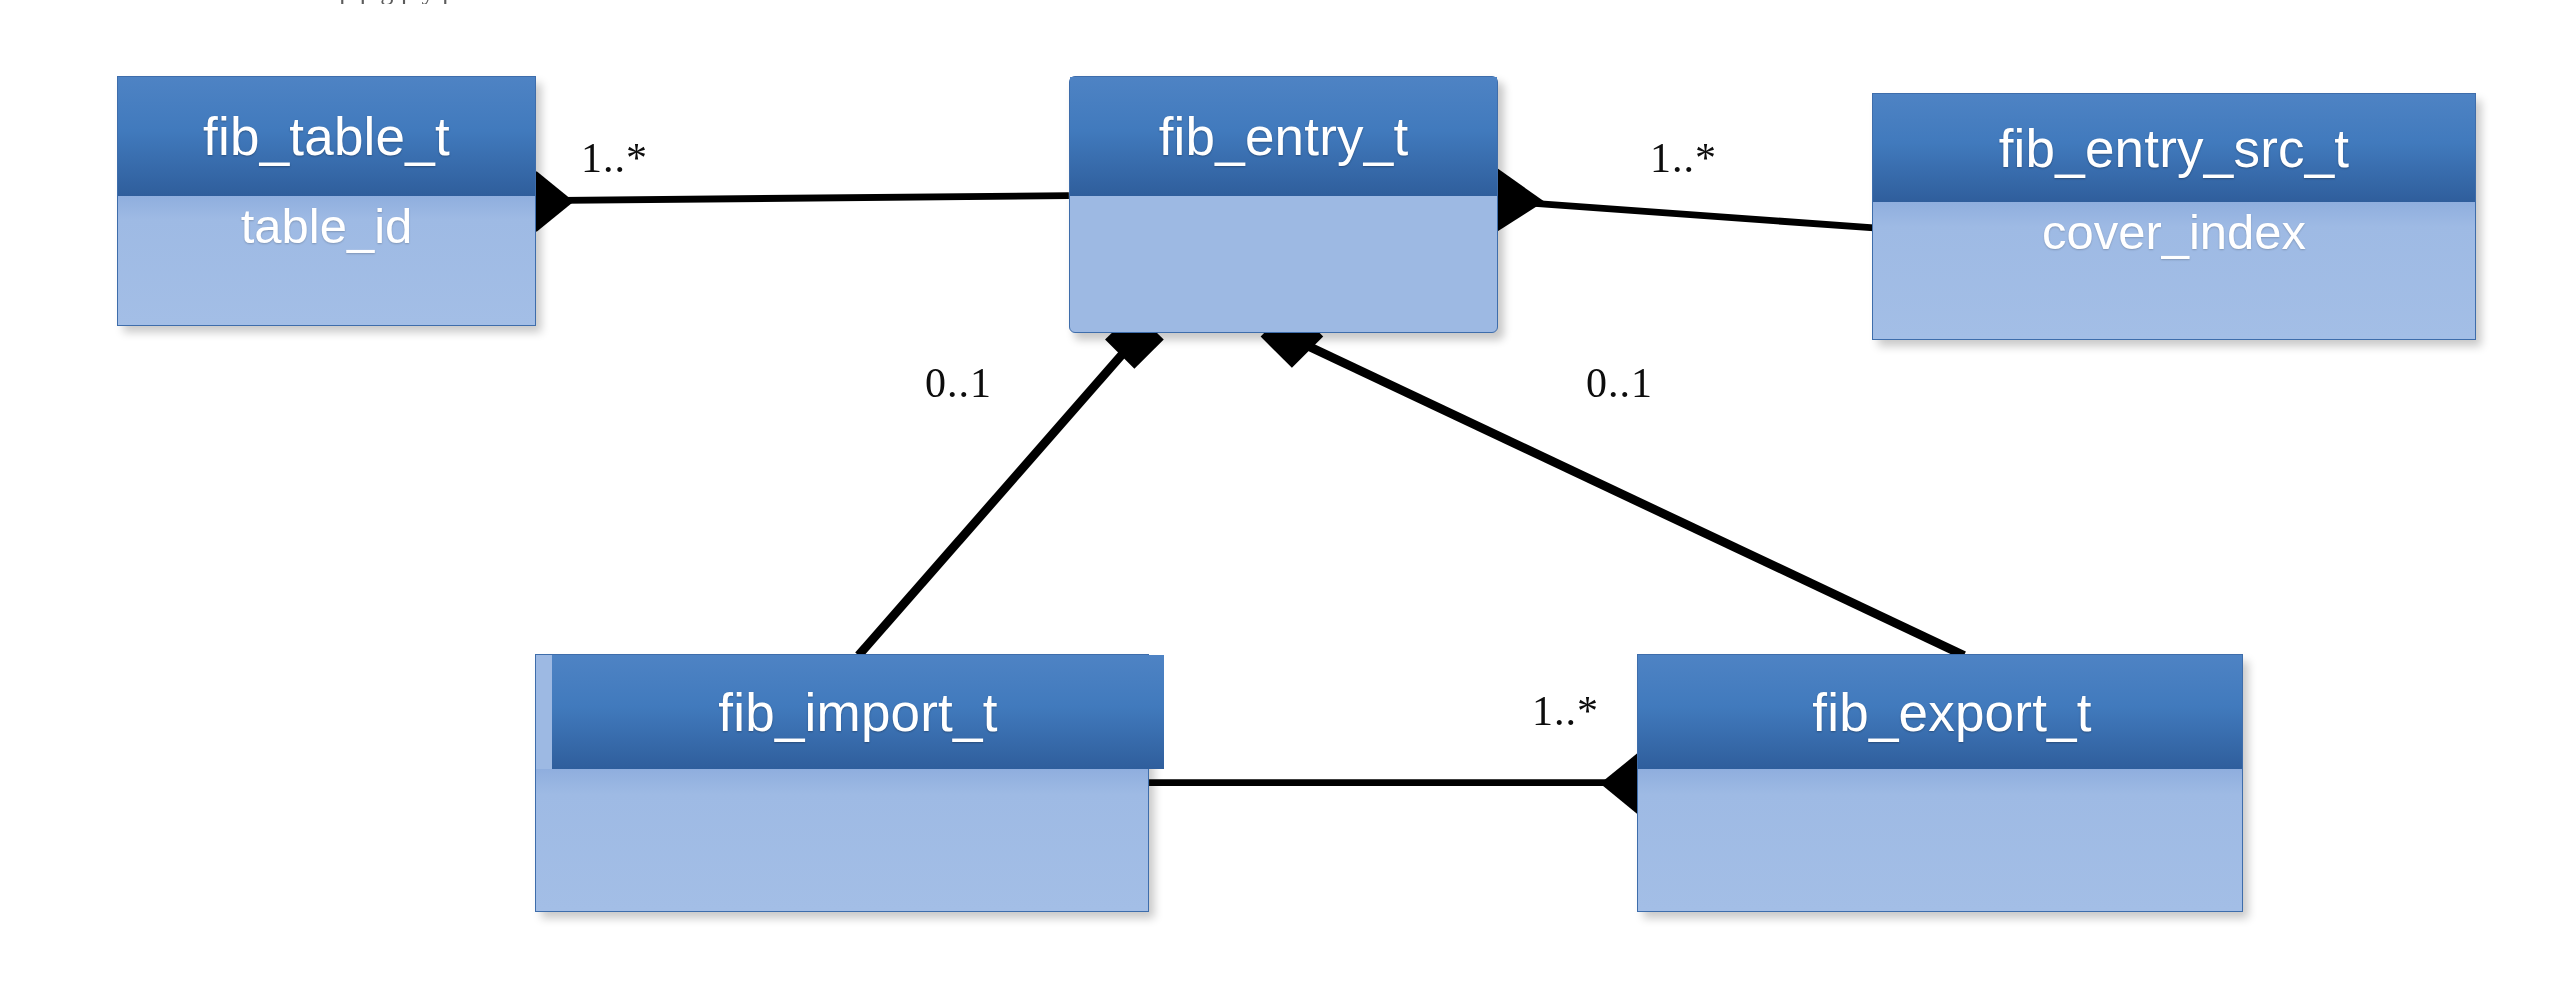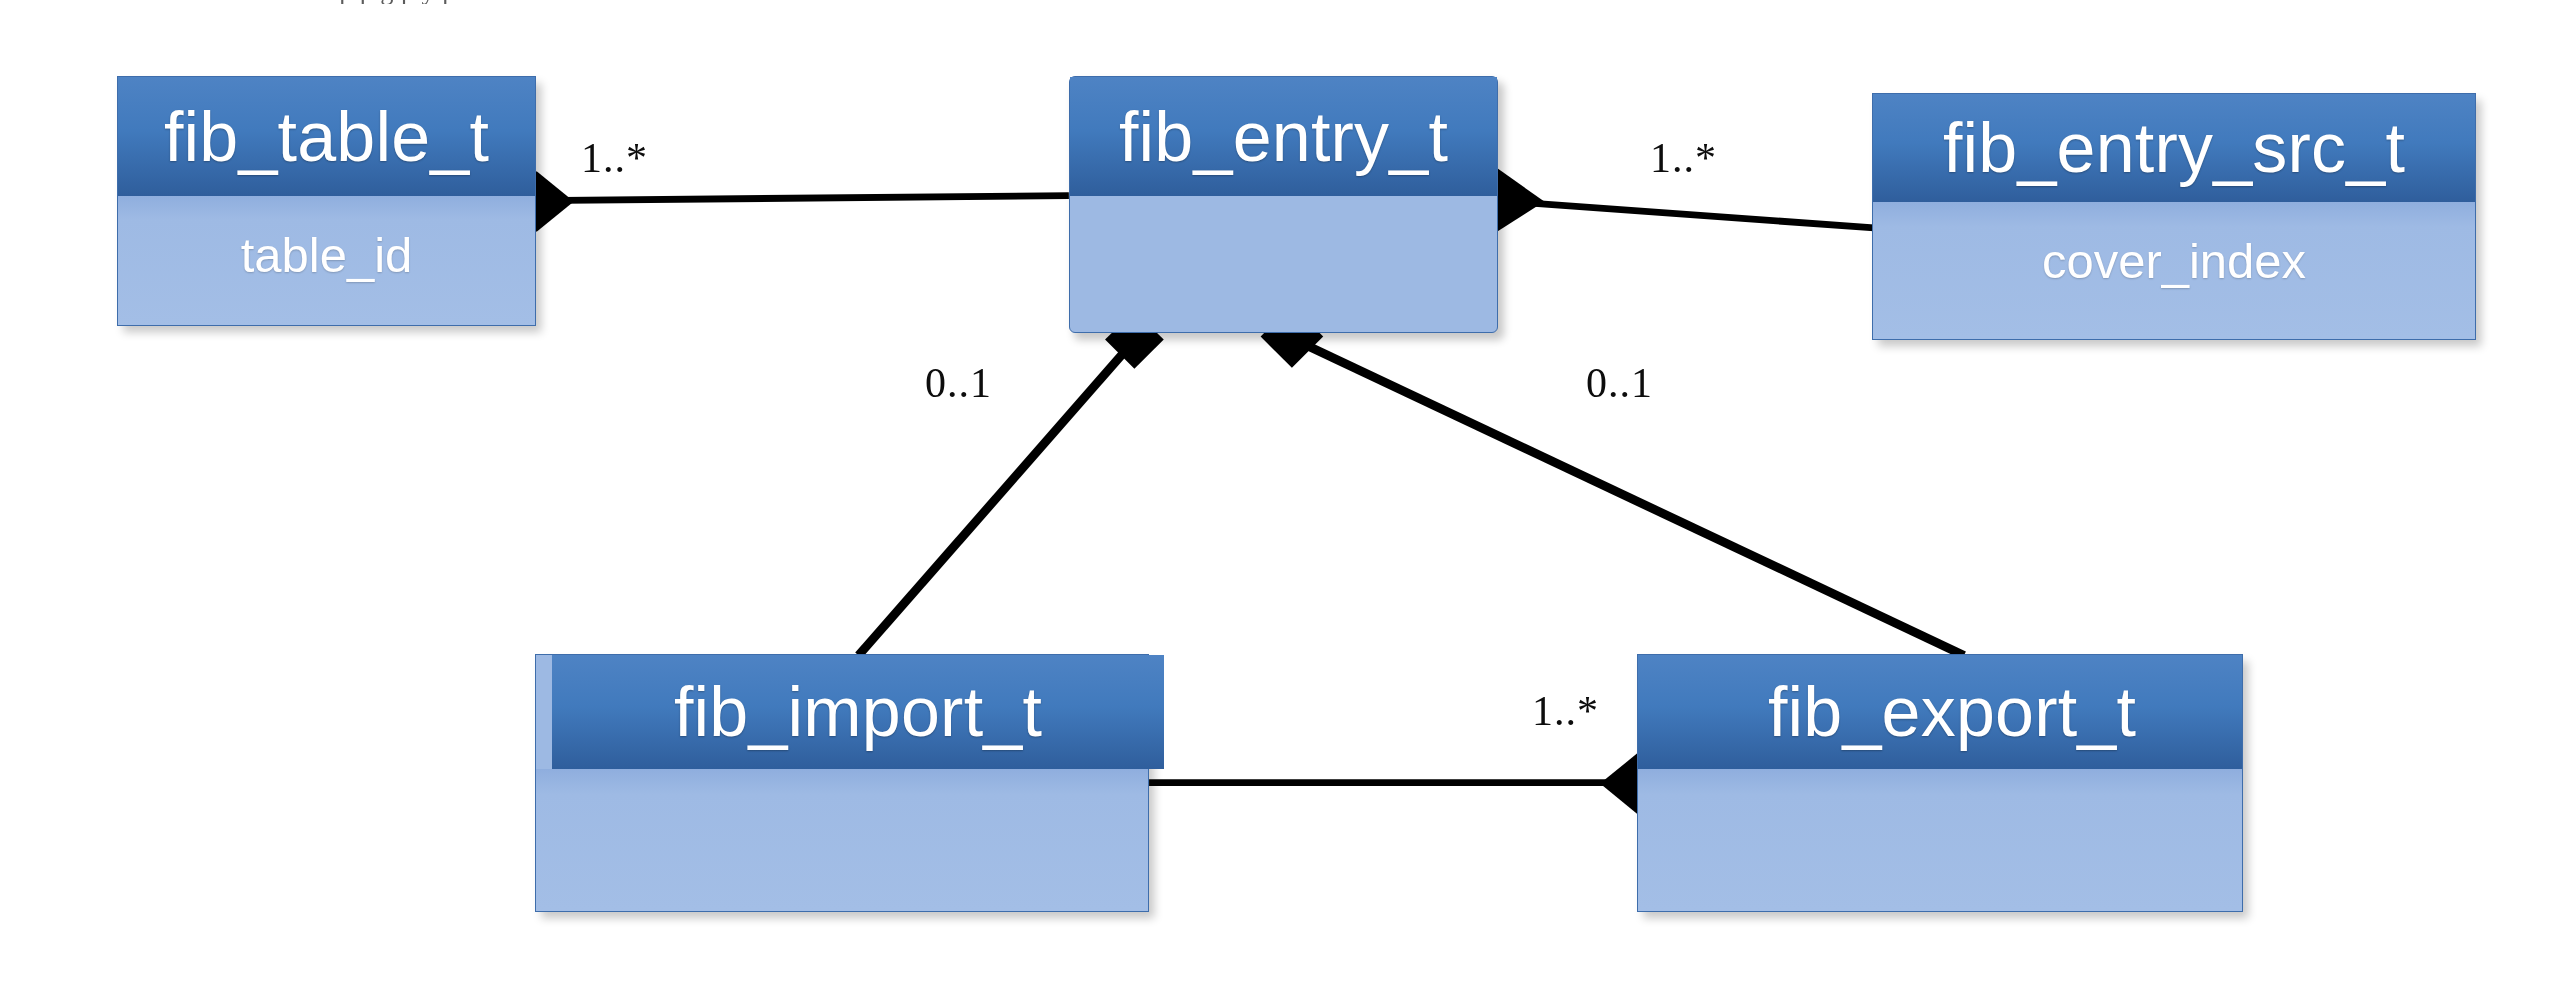--- a/index.html
+++ b/index.html
@@ -59,37 +59,37 @@
   }
   .uml-header {
     box-sizing: border-box;
     width: 100%;
     background: linear-gradient(to bottom, #4E83C4 0%, #417ABD 45%, #2F5E9C 100%);
     color: #ffffff;
     display: flex;
     align-items: center;
     justify-content: center;
     text-align: center;
-    font-size: 70px;
+    font-size: 53px;
     font-weight: 400;
     letter-spacing: 0.2px;
     text-shadow: 0 1px 2px rgba(0,0,0,0.28);
     overflow: hidden;
   }
   .uml-body {
     box-sizing: border-box;
     flex: 1 1 auto;
     width: 100%;
     background: linear-gradient(to bottom, #8FAEDE 0%, #9EBAE4 18%, #A3BEE6 100%);
     color: #ffffff;
     display: flex;
     align-items: flex-start;
     justify-content: center;
     text-align: center;
-    padding-top: 31px;
+    padding-top: 2px;
     font-size: 49px;
     font-weight: 400;
     text-shadow: 0 1px 2px rgba(0,0,0,0.20);
     overflow: hidden;
   }
   .uml-body.empty { padding-top: 0; }
 
   
   .mult-label {
     position: absolute;

